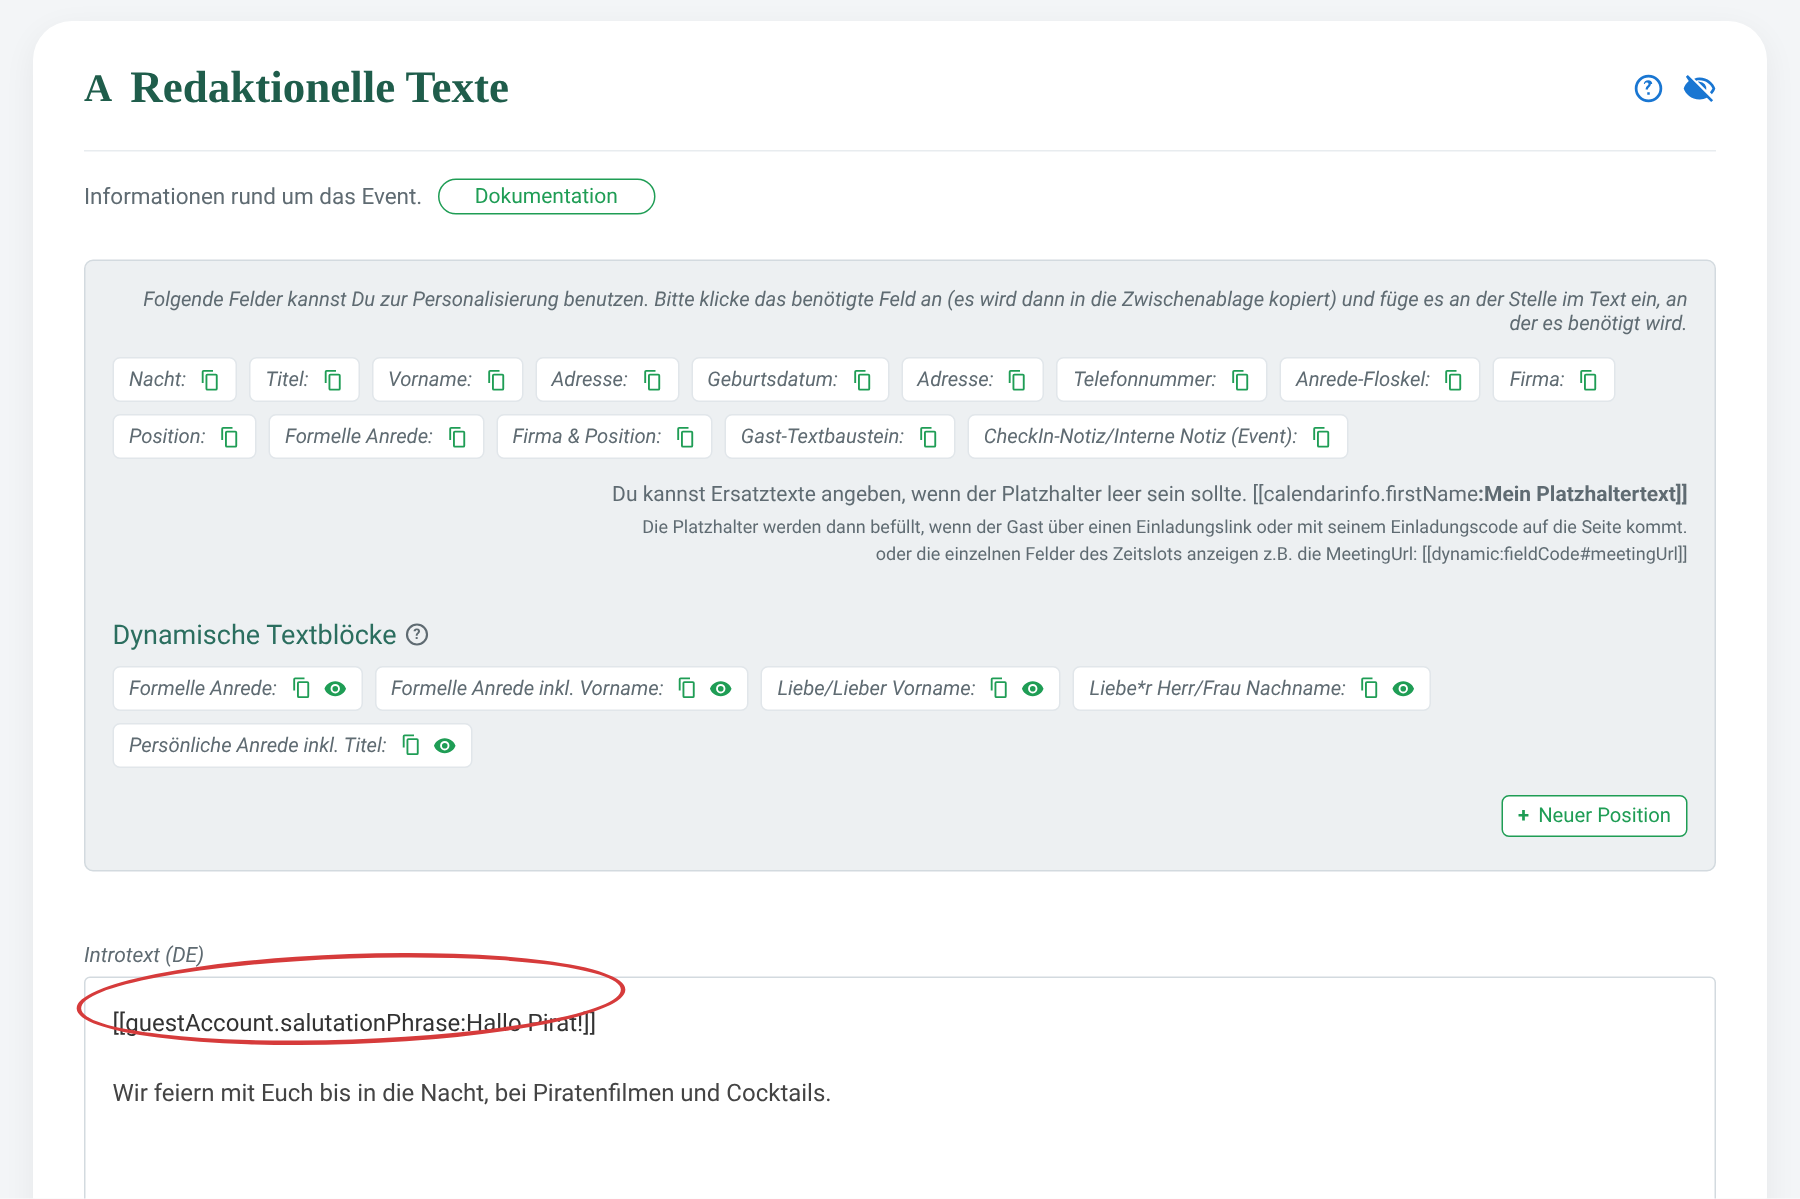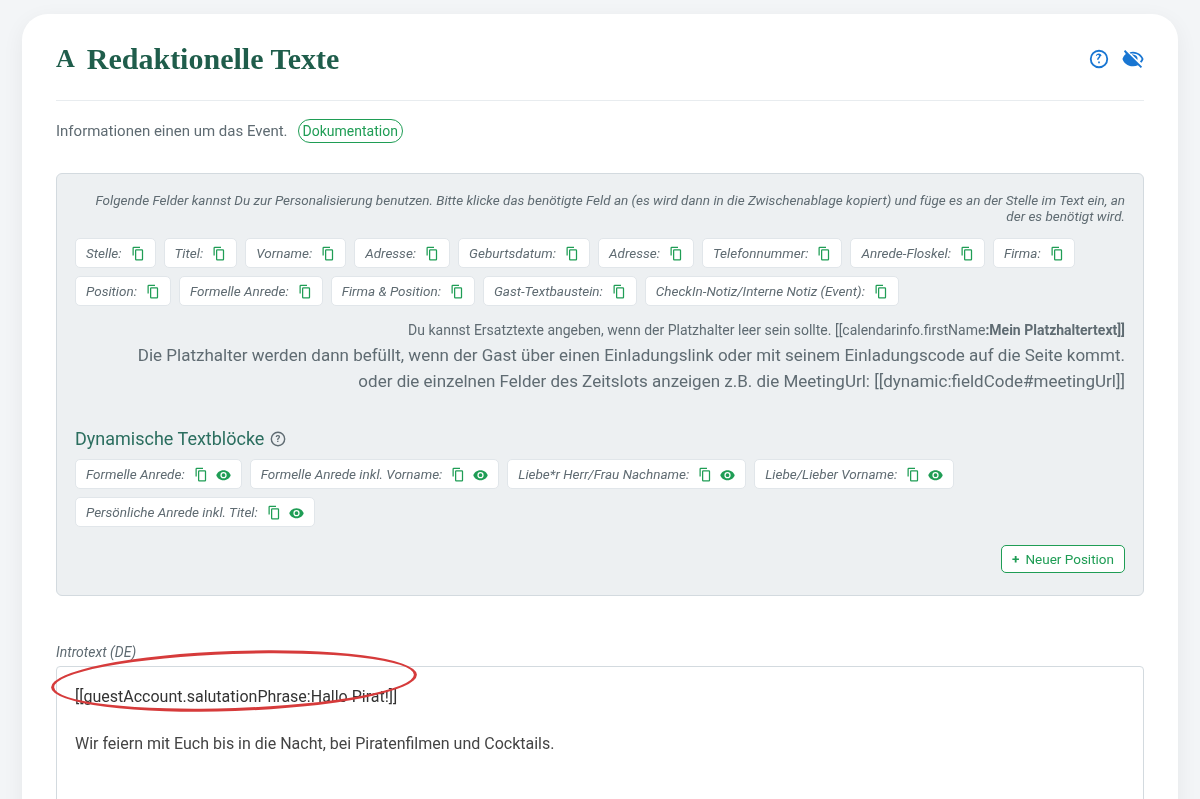--- a/index.html
+++ b/index.html
@@ -35,21 +35,21 @@
     font-size:30px;color:var(--title-green);
   }
   .header-actions{margin-left:auto;display:flex;align-items:center;gap:12px;}
   .icon-blue svg{width:22px;height:22px;fill:var(--blue);display:block;}
   .icon-btn{cursor:pointer;}
 
   .rule{border:none;border-top:1px solid #e8ecef;margin:24px 0 18px 0;}
 
   .intro-row{display:flex;align-items:center;gap:10px;color:var(--muted);font-size:15px;}
   .doc-chip{
-    border:1px solid var(--green);color:var(--green);padding:3px 4px;border-radius:999px;font-size:14px;
+    border:1px solid var(--green);color:var(--green);padding:3px 24px;border-radius:999px;font-size:14px;
     cursor:pointer;background:#fff;
   }
 
   .panel{
     margin-top:30px;background:var(--panel);border:1px solid var(--border);border-radius:6px;
     padding:18px 18px 22px 18px;
     text-align:right;
   }
   .panel-intro{color:var(--muted);font-size:13.5px;font-style:italic;margin-bottom:14px;}
   .sect-title{font-size:18px;color:var(--teal);margin:10px 0 10px 0;display:flex;align-items:center;gap:6px;}
@@ -63,21 +63,21 @@
     padding:6px 10px;display:flex;align-items:center;gap:8px;
     font-size:13.5px;color:var(--muted);font-style:italic;cursor:pointer;
   }
   .chip .lbl{white-space:nowrap;}
   .copy-ic svg,.eye-ic svg{width:15px;height:15px;display:block;}
   .copy-ic svg{fill:var(--green);}
   .eye-ic svg{fill:var(--green);}
 
   .explain{color:var(--muted);font-size:13.5px;margin-top:14px;line-height:1.55;}
   .explain .line1{font-size:14px;}
-  .explain .tiny{font-size:17px;}
+  .explain .tiny{font-size:12px;}
   .explain strong{font-weight:700;color:var(--muted);}
 
   .new-block{
     margin-top:10px;display:inline-flex;align-items:center;gap:6px;
     border:1px solid var(--green);color:var(--green);background:#fff;
     padding:5px 10px;border-radius:5px;font-size:13.5px;cursor:pointer;
   }
   .plus{font-weight:700;}
 
   .field-section{margin-top:48px;}
@@ -117,30 +117,30 @@
           <svg viewBox="0 0 24 24">
               <path d="M2.1 3.5L3.5 2.1l18.4 18.4-1.4 1.4-3.1-3.1A11.6 11.6 0 0112 20C6 20 1.7 15.9.5 12c.6-1.9 1.9-3.9 3.7-5.4L2.1 3.5zM12 7a5 5 0 014.9 6l-6-6c.4-.1.7-.1 1.1 0zm0 10a5 5 0 01-5-5c0-.6.1-1.2.3-1.7l1.6 1.6a3 3 0 003.2 3.2l1.6 1.6c-.5.2-1.1.3-1.7.3zm0-13c6 0 10.3 4.1 11.5 8-.4 1.4-1.3 2.9-2.5 4.1l-1.4-1.4c.8-.9 1.4-1.8 1.8-2.7-1.1-2.8-4.6-6-9.4-6-.8 0-1.6.1-2.4.3L8.2 4.9C9.4 4.3 10.7 4 12 4z"></path>
             </svg>
         </span>
       </div>
     </div>
 
     <hr class="rule">
 
     <div class="intro-row">
-      <span>Informationen einen um das Event.</span>
+      <span>Informationen rund um das Event.</span>
       <span class="doc-chip">Dokumentation</span>
     </div>
 
     <div class="panel">
       <div class="panel-intro">Folgende Felder kannst Du zur Personalisierung benutzen. Bitte klicke das benötigte Feld an (es wird dann in die Zwischenablage kopiert) und füge es an der Stelle im Text ein, an der es benötigt wird.</div>
 
       <div class="chips" id="stamm-chips">
           <div class="chip">
-            <span class="lbl">Stelle:</span>
+            <span class="lbl">Nacht:</span>
             <span class="copy-ic">
               <svg viewBox="0 0 24 24">
                 <path d="M16 1H6a2 2 0 00-2 2v12h2V3h10V1zm3 4H10a2 2 0 00-2 2v14a2 2 0 002 2h9a2 2 0 002-2V7a2 2 0 00-2-2zm0 16H10V7h9v14z"></path>
               </svg>
             </span>
           </div>
           <div class="chip">
             <span class="lbl">Titel:</span>
             <span class="copy-ic">
               <svg viewBox="0 0 24 24">
@@ -282,34 +282,34 @@
                 <path d="M16 1H6a2 2 0 00-2 2v12h2V3h10V1zm3 4H10a2 2 0 00-2 2v14a2 2 0 002 2h9a2 2 0 002-2V7a2 2 0 00-2-2zm0 16H10V7h9v14z"></path>
               </svg>
             </span>
             <span class="eye-ic">
               <svg viewBox="0 0 24 24">
                 <path d="M12 5c-6 0-10.3 4.1-11.5 8C1.7 16.9 6 21 12 21s10.3-4.1 11.5-8C22.3 9.1 18 5 12 5zm0 13a5 5 0 110-10 5 5 0 010 10zm0-8a3 3 0 100 6 3 3 0 000-6z"></path>
               </svg>
             </span>
           </div>
           <div class="chip">
+            <span class="lbl">Liebe/Lieber Vorname:</span>
+            <span class="copy-ic">
+              <svg viewBox="0 0 24 24">
+                <path d="M16 1H6a2 2 0 00-2 2v12h2V3h10V1zm3 4H10a2 2 0 00-2 2v14a2 2 0 002 2h9a2 2 0 002-2V7a2 2 0 00-2-2zm0 16H10V7h9v14z"></path>
+              </svg>
+            </span>
+            <span class="eye-ic">
+              <svg viewBox="0 0 24 24">
+                <path d="M12 5c-6 0-10.3 4.1-11.5 8C1.7 16.9 6 21 12 21s10.3-4.1 11.5-8C22.3 9.1 18 5 12 5zm0 13a5 5 0 110-10 5 5 0 010 10zm0-8a3 3 0 100 6 3 3 0 000-6z"></path>
+              </svg>
+            </span>
+          </div>
+          <div class="chip">
             <span class="lbl">Liebe*r Herr/Frau Nachname:</span>
-            <span class="copy-ic">
-              <svg viewBox="0 0 24 24">
-                <path d="M16 1H6a2 2 0 00-2 2v12h2V3h10V1zm3 4H10a2 2 0 00-2 2v14a2 2 0 002 2h9a2 2 0 002-2V7a2 2 0 00-2-2zm0 16H10V7h9v14z"></path>
-              </svg>
-            </span>
-            <span class="eye-ic">
-              <svg viewBox="0 0 24 24">
-                <path d="M12 5c-6 0-10.3 4.1-11.5 8C1.7 16.9 6 21 12 21s10.3-4.1 11.5-8C22.3 9.1 18 5 12 5zm0 13a5 5 0 110-10 5 5 0 010 10zm0-8a3 3 0 100 6 3 3 0 000-6z"></path>
-              </svg>
-            </span>
-          </div>
-          <div class="chip">
-            <span class="lbl">Liebe/Lieber Vorname:</span>
             <span class="copy-ic">
               <svg viewBox="0 0 24 24">
                 <path d="M16 1H6a2 2 0 00-2 2v12h2V3h10V1zm3 4H10a2 2 0 00-2 2v14a2 2 0 002 2h9a2 2 0 002-2V7a2 2 0 00-2-2zm0 16H10V7h9v14z"></path>
               </svg>
             </span>
             <span class="eye-ic">
               <svg viewBox="0 0 24 24">
                 <path d="M12 5c-6 0-10.3 4.1-11.5 8C1.7 16.9 6 21 12 21s10.3-4.1 11.5-8C22.3 9.1 18 5 12 5zm0 13a5 5 0 110-10 5 5 0 010 10zm0-8a3 3 0 100 6 3 3 0 000-6z"></path>
               </svg>
             </span>

